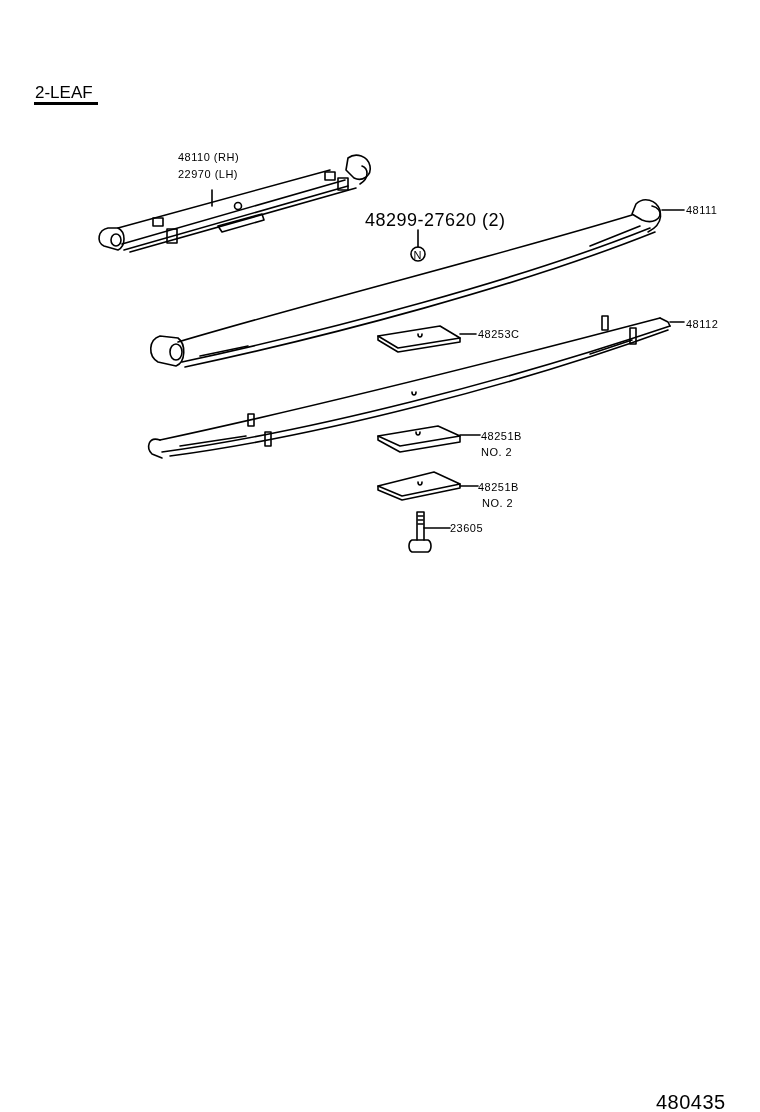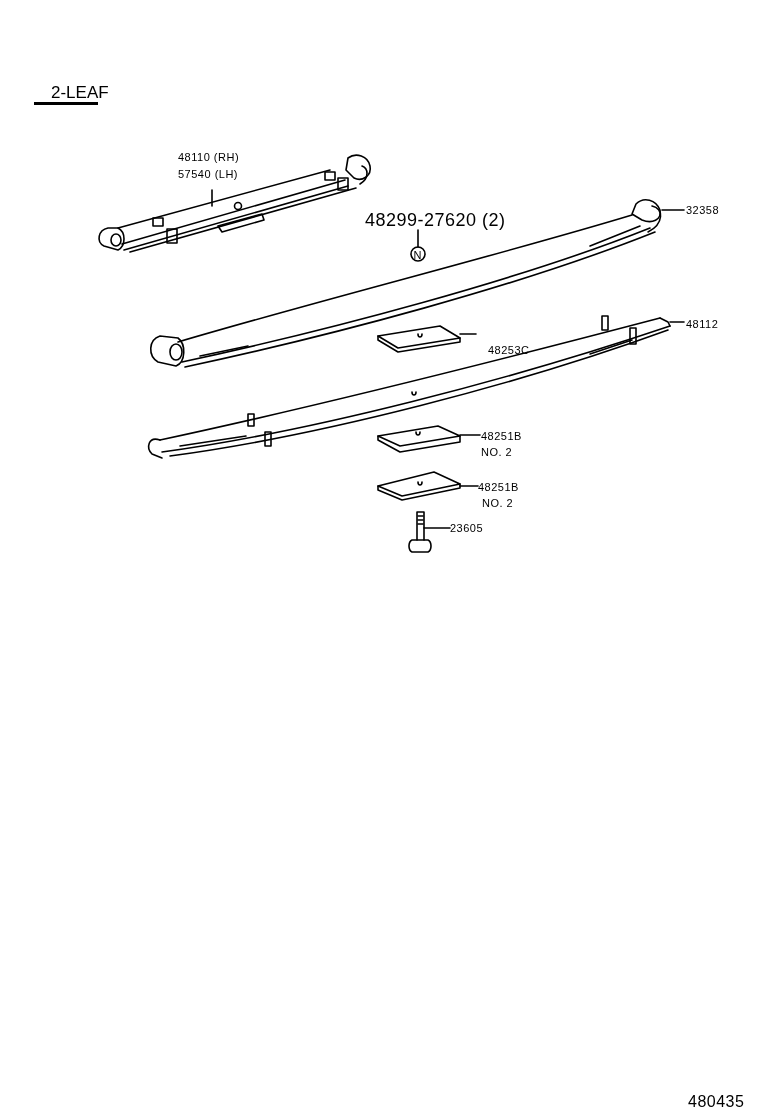--- a/index.html
+++ b/index.html
@@ -1,22 +1,22 @@
 <!DOCTYPE html>
 <html><head>
 <meta charset="utf-8">
 <style>
   html, body { margin:0; padding:0; background:#ffffff; }
   body { width:760px; height:1112px; position:relative; overflow:hidden;
          font-family:"Liberation Sans", sans-serif; color:#000; }
   .lbl { position:absolute; font-size:11px; line-height:16px; white-space:nowrap; letter-spacing:0.5px; }
-  .title { position:absolute; left:35px; top:84px; font-size:17px; line-height:17px;margin-left:16px; }
+  .title { position:absolute; left:35px; top:84px; font-size:17px; line-height:17px; }
   .title-underline { position:absolute; left:34px; top:102px; width:64px; height:3px; background:#000; }
   svg.art { position:absolute; left:0; top:0; }
-  .code { position:absolute; left:688px; top:1094px; font-size:16px; line-height:16px; letter-spacing:0.5px; }
+  .code { position:absolute; left:656px; top:1094px; font-size:20px; line-height:16px; letter-spacing:0.5px; }
 </style>
 </head>
 <body>
 
 <div class="title">2-LEAF</div>
 <div class="title-underline"></div>
 
 <svg class="art" width="760" height="1112" viewBox="0 0 760 1112" fill="none" stroke="#000" stroke-width="1.6" stroke-linejoin="round" stroke-linecap="round">
 
   <g>
@@ -104,24 +104,24 @@
 
   <g>
     <path d="M417 512 L417 540 M424 512 L424 540 M417 512 L424 512"></path>
     <path d="M418 516 L423 516 M418 520 L423 520 M418 524 L423 524"></path>
     <path d="M412 540 L428 540 C432 542 432 550 428 552 L412 552 C408 550 408 542 412 540 Z"></path>
     <path d="M424 528 L450 528"></path>
   </g>
 </svg>
 
 <div class="lbl" style="left:178px;top:149px;">48110 (RH)</div>
-<div class="lbl" style="left:178px;top:166px;">57540 (LH)</div>
+<div class="lbl" style="left:178px;top:166px;">22970 (LH)</div>
 <div class="lbl" style="left:365px;top:212px;font-size:18px;">48299-27620 (2)</div>
-<div class="lbl" style="left:686px;top:202px;">32358</div>
-<div class="lbl" style="left:488px;top:326px;margin-top:16px;">48253C</div>
+<div class="lbl" style="left:686px;top:202px;">48111</div>
+<div class="lbl" style="left:478px;top:326px;">48253C</div>
 <div class="lbl" style="left:686px;top:316px;text-align:center;">48112</div>
 <div class="lbl" style="left:481px;top:428px;">48251B</div>
 <div class="lbl" style="left:481px;top:444px;">NO. 2</div>
 <div class="lbl" style="left:478px;top:479px;">48251B</div>
 <div class="lbl" style="left:482px;top:495px;">NO. 2</div>
 <div class="lbl" style="left:450px;top:520px;">23605</div>
 
 <div class="code">480435</div>
 
 </body></html>

